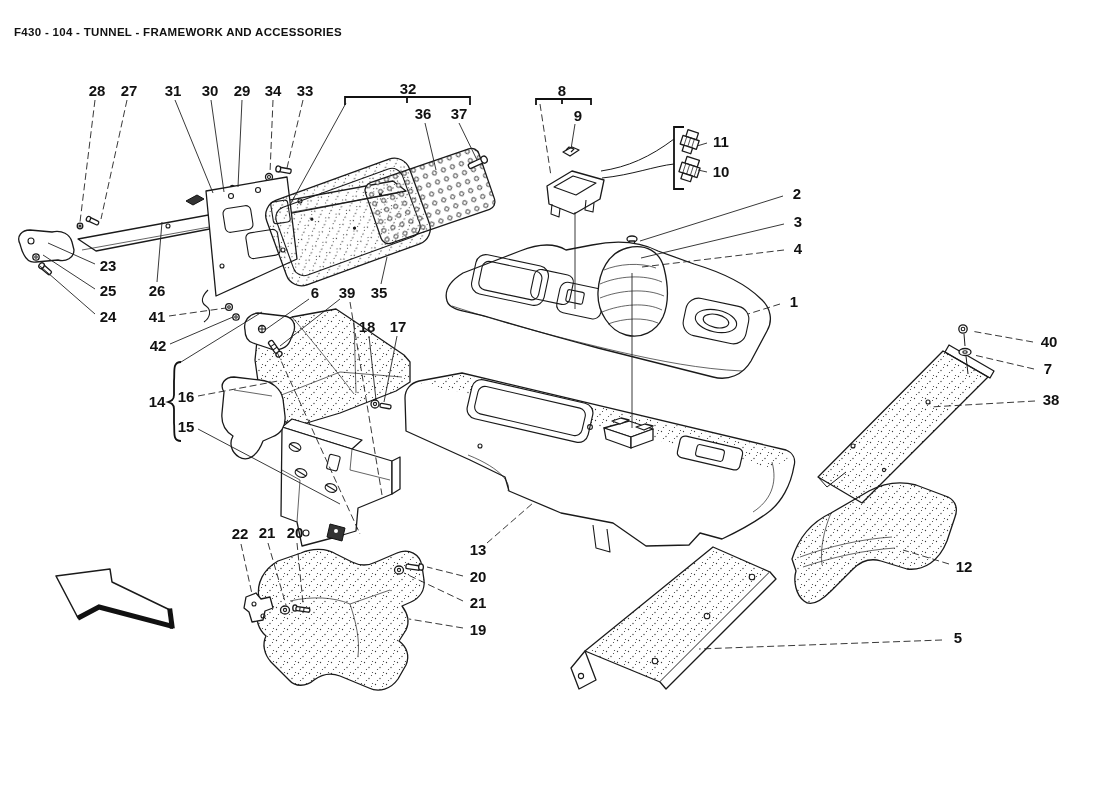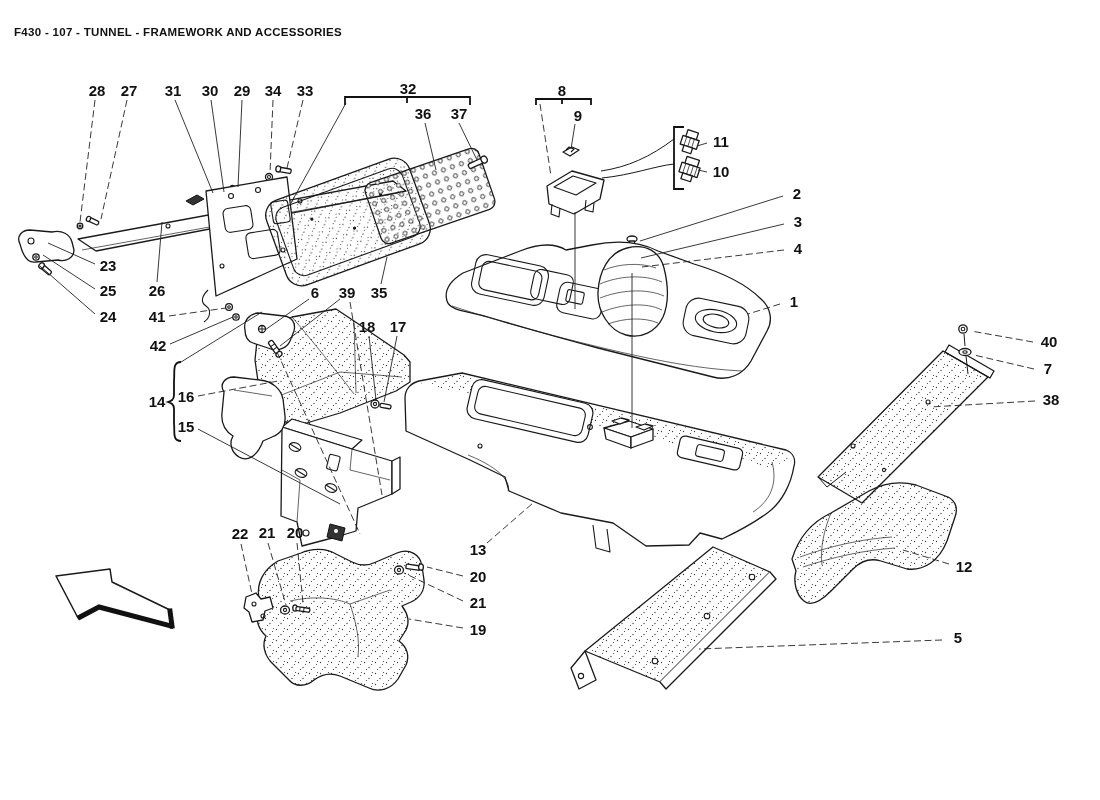--- a/index.html
+++ b/index.html
@@ -20,21 +20,21 @@
   .thick{stroke:#111;stroke-width:5;fill:none;stroke-linecap:square;}
   .bracket{stroke:#111;stroke-width:1.8;fill:none;}
   .leader-solid{stroke:#222;stroke-width:.9;fill:none;}
   .leader-dash{stroke:#222;stroke-width:.9;fill:none;stroke-dasharray:7 3.5;}
   .callout-label{font:bold 15px "Liberation Sans",sans-serif;fill:#111;}
 </style>
 </head>
 <body>
 
 <div class="page">
-  <div class="title">F430 - 107 - TUNNEL - FRAMEWORK AND ACCESSORIES</div>
+  <div class="title">F430 - 104 - TUNNEL - FRAMEWORK AND ACCESSORIES</div>
 
   <svg width="1100" height="800" viewBox="0 0 1100 800">
     <defs>
       <pattern id="stip" width="11" height="11" patternUnits="userSpaceOnUse">
         <circle cx="1.5" cy="2.5" r="0.65" fill="#3a3a3a"></circle>
         <circle cx="6" cy="7.5" r="0.65" fill="#3a3a3a"></circle>
         <circle cx="9.5" cy="1.5" r="0.6" fill="#3a3a3a"></circle>
         <circle cx="3.5" cy="9.5" r="0.6" fill="#3a3a3a"></circle>
         <circle cx="8.5" cy="4.5" r="0.55" fill="#3a3a3a"></circle>
       </pattern>

